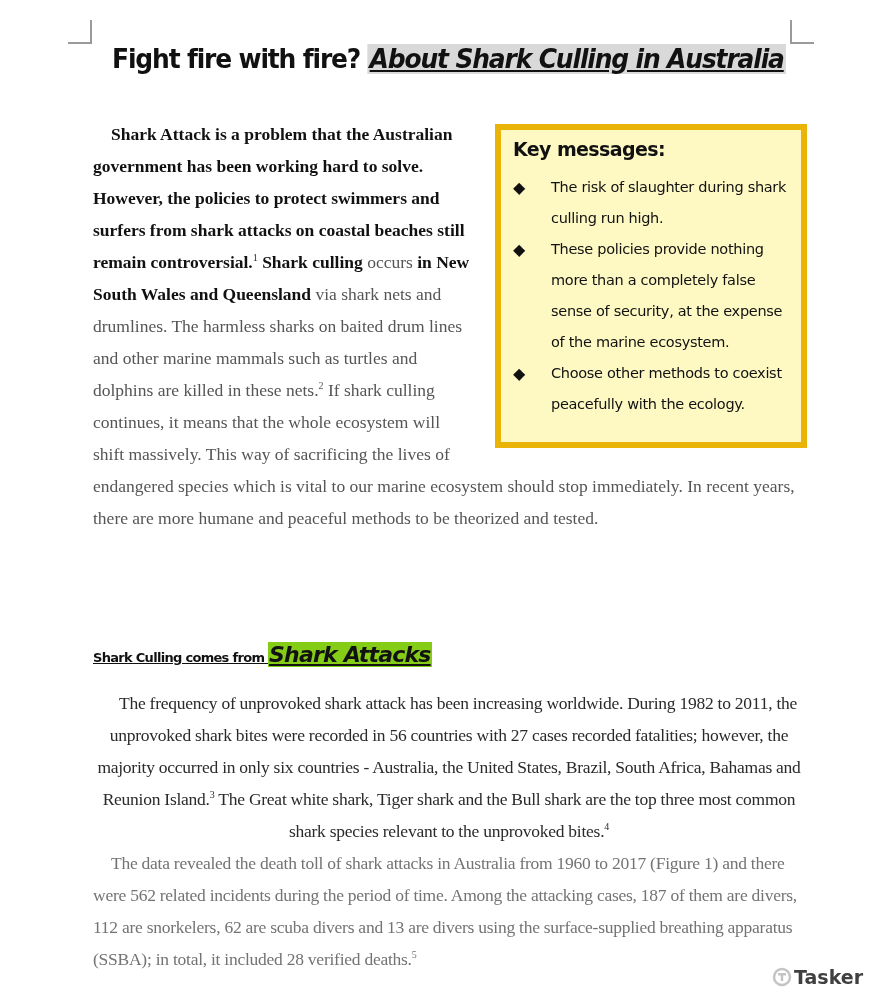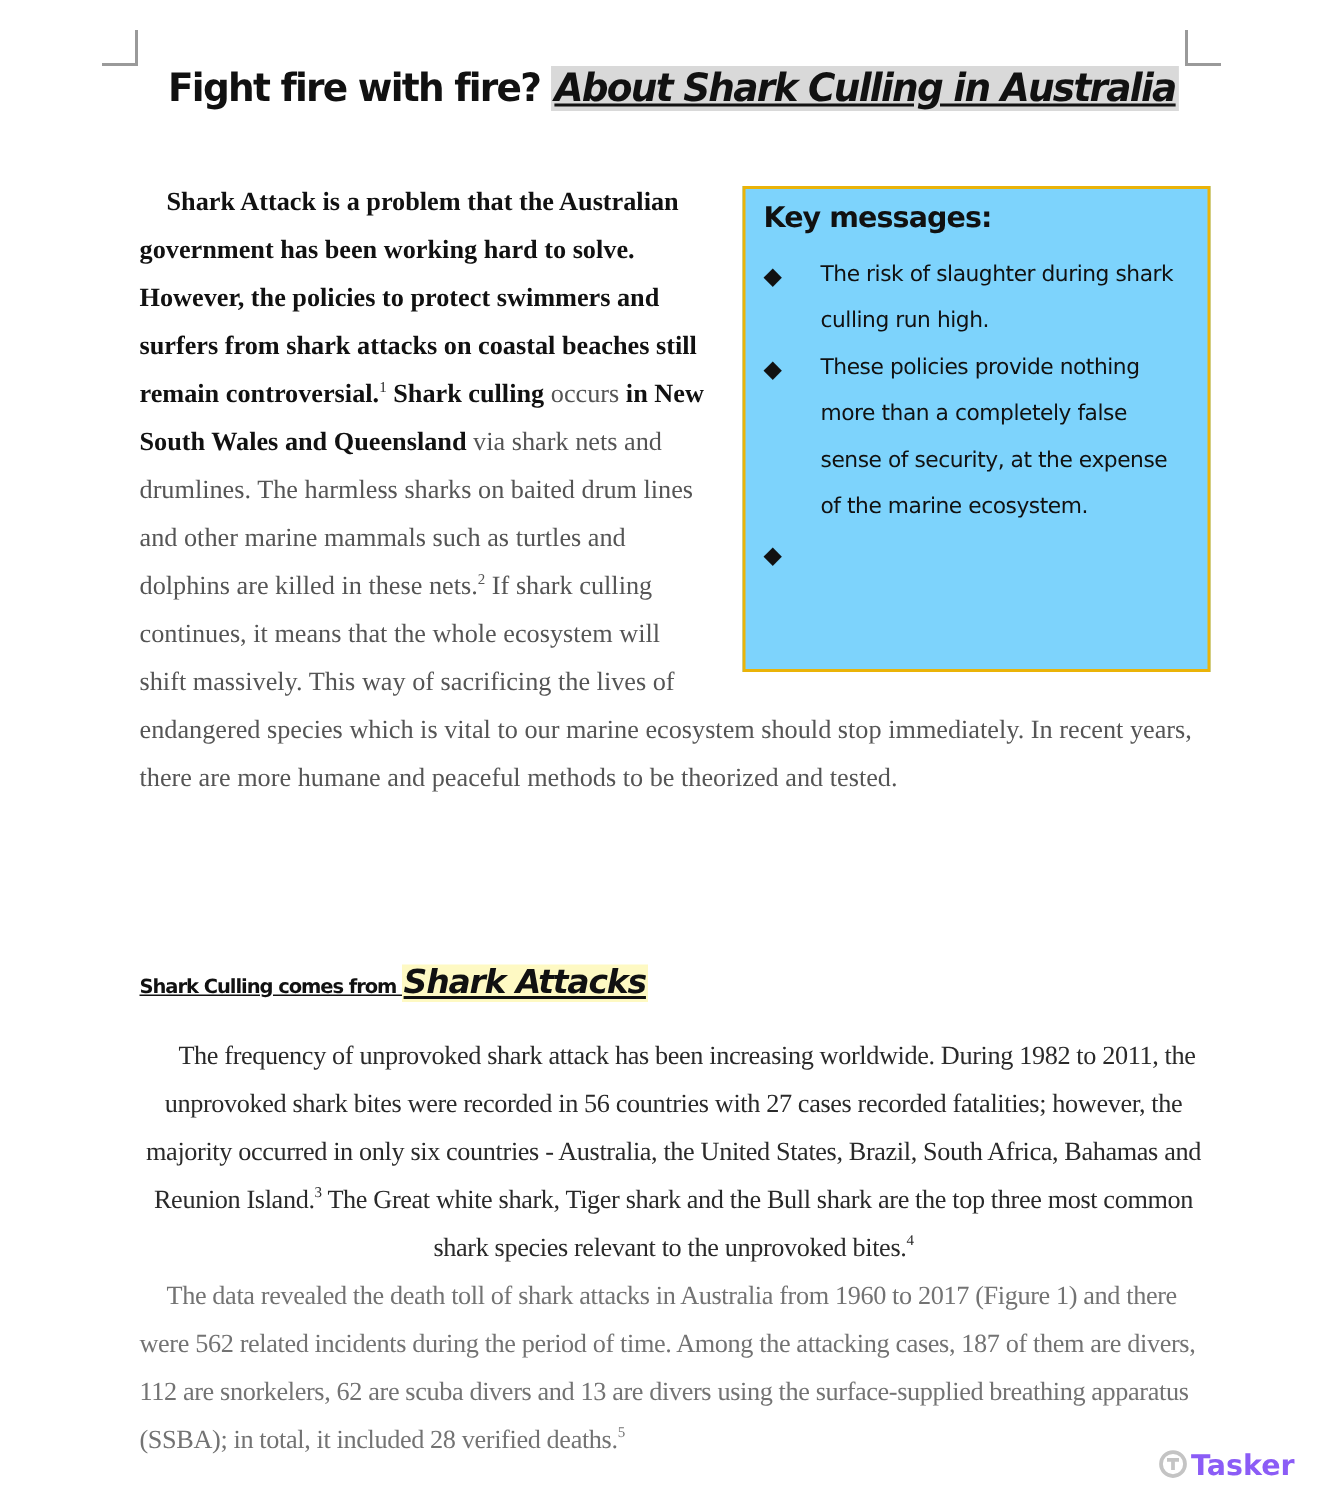--- a/index.html
+++ b/index.html
@@ -16,50 +16,50 @@
     font-family: "DejaVu Sans", sans-serif; font-weight: bold; font-size: 26px;
     letter-spacing: -1.2px; color: #111; white-space: nowrap; transform: scaleX(0.96); transform-origin: left center;
   }
   .title .hl { background: #d9d9d9; font-style: italic; text-decoration: underline; padding: 0 2px; }
 
   .intro {
     position: absolute; left: 93px; top: 118px; width: 712px; margin: 0;
     font-size: 17.5px; line-height: 32px; color: #2a2a2a;
   }
   .intro .float-box {
-    float: right; width: 312px; height: 324px; border: 2px solid #eab308; box-sizing: border-box;
-    margin: 6px -2px 6px 22px; padding: 4px 12px 0 12px; background: #7dd3fc;
+    float: right; width: 312px; height: 324px; border: 6px solid #eab308; box-sizing: border-box;
+    margin: 6px -2px 6px 22px; padding: 4px 12px 0 12px; background: #fef9c3;
     font-family: "DejaVu Sans", sans-serif; color: #111;
   }
   .box-title { font-weight: bold; font-size: 19px; letter-spacing: -0.6px; margin: 0 0 8px 0; line-height: 30px; }
   .box-list { list-style: none; margin: 0; padding: 0; }
   .box-item { display: flex; font-size: 14.5px; line-height: 31px; letter-spacing: -0.3px; }
   .bullet { width: 38px; flex: 0 0 38px; font-size: 16px; line-height: 31px; }
   .light { color: #555; }
   .dark { color: #111; font-weight: bold; }
   sup { font-size: 10px; line-height: 0; }
   .indent { display: inline-block; width: 18px; }
 
   .section-heading {
     position: absolute; left: 93px; top: 640px; margin: 0; white-space: nowrap;
     font-family: "DejaVu Sans", sans-serif; font-weight: bold; color: #111;
   }
   .section-heading .sh-a { font-size: 13px; letter-spacing: -0.7px; text-decoration: underline; }
-  .section-heading .sh-b { font-size: 22px; font-style: italic; letter-spacing: -0.8px; background: #fef9c3; text-decoration: underline; padding: 0 1px; }
+  .section-heading .sh-b { font-size: 22px; font-style: italic; letter-spacing: -0.8px; background: #84cc16; text-decoration: underline; padding: 0 1px; }
 
   .para {
     position: absolute; left: 93px; width: 712px; margin: 0;
     font-size: 17.5px; line-height: 32px; color: #2a2a2a; letter-spacing: -0.25px;
   }
   .para-1 { top: 687px; text-align: center; }
   .para-2 { top: 847px; color: #737373; }
 
   .watermark {
-    position: absolute; left: 772px; top: 966px; display: flex; align-items: flex-start; gap: 2px;
-    font-family: "DejaVu Sans", sans-serif; font-weight: bold; font-size: 19px; color: #8b5cf6;
+    position: absolute; left: 772px; top: 966px; display: flex; align-items: center; gap: 2px;
+    font-family: "DejaVu Sans", sans-serif; font-weight: bold; font-size: 19px; color: #404040;
   }
 </style>
 </head>
 <body>
 
 <div class="corner corner-left"></div>
 <div class="corner corner-right"></div>
 
 <h1 class="title"><span>Fight fire with fire? </span><span class="hl">About Shark Culling in Australia</span></h1>
 
@@ -70,20 +70,21 @@
       <li class="box-item">
         <span class="bullet">◆</span>
         <span>The risk of slaughter during shark culling run high.</span>
       </li>
       <li class="box-item">
         <span class="bullet">◆</span>
         <span>These policies provide nothing more than a completely false sense of security, at the expense of the marine ecosystem.</span>
       </li>
       <li class="box-item">
         <span class="bullet">◆</span>
+        <span>Choose other methods to coexist peacefully with the ecology.</span>
       </li>
     </ul>
   </div>
   <span class="indent"></span><span class="dark">Shark Attack is a problem that the Australian government has been working hard to solve. However, the policies to protect swimmers and surfers from shark attacks on coastal beaches still remain controversial.</span><sup>1</sup><span class="dark"> Shark culling </span><span class="light">occurs</span><span class="dark"> in New South Wales and Queensland </span><span class="light">via shark nets and drumlines. The harmless sharks on baited drum lines and other marine mammals such as turtles and dolphins are killed in these nets.</span><sup class="light">2</sup><span class="light"> If shark culling continues, it means that the whole ecosystem will shift massively. This way of sacrificing the lives of endangered species which is vital to our marine ecosystem should stop immediately. In recent years, there are more humane and peaceful methods to be theorized and tested.</span>
 </div>
 
 <h2 class="section-heading"><span class="sh-a">Shark Culling comes from </span><span class="sh-b">Shark Attacks</span></h2>
 
 <p class="para para-1"><span class="indent"></span><span>The frequency of unprovoked shark attack has been increasing worldwide. During 1982 to 2011, the unprovoked shark bites were recorded in 56 countries with 27 cases recorded fatalities; however, the majority occurred in only six countries - Australia, the United States, Brazil, South Africa, Bahamas and Reunion Island.</span><sup>3</sup><span> The Great white shark, Tiger shark and the Bull shark are the top three most common shark species relevant to the unprovoked bites.</span><sup>4</sup></p>
 

